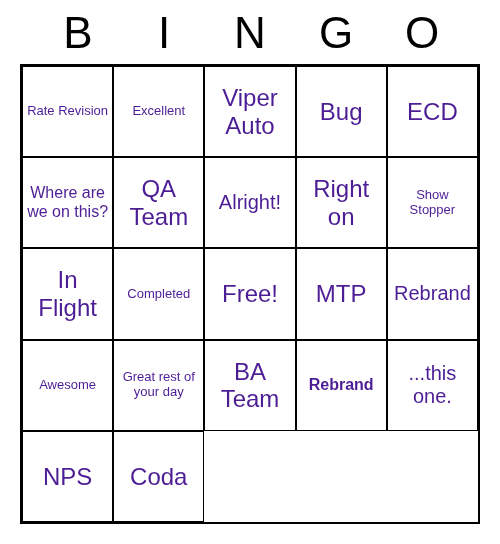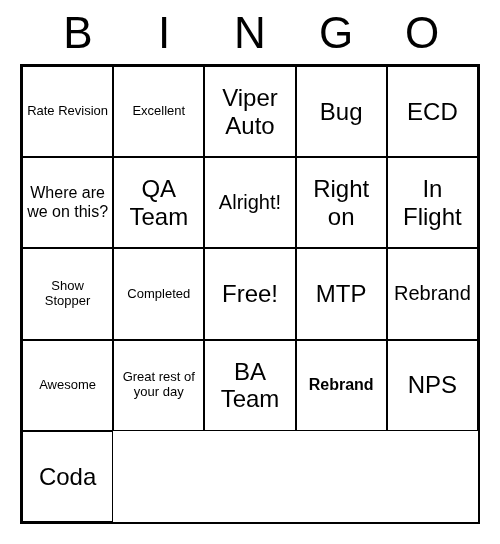--- a/index.html
+++ b/index.html
@@ -39,21 +39,21 @@
       border: 2px solid #000;
     }
     .bingo-cell {
       border: 1px solid #000;
       display: flex;
       align-items: center;
       justify-content: center;
       text-align: center;
       padding: 4px;
       line-height: 1.15;
-      color: #000000;
+      color: #4c1d95;
       overflow: hidden;
     }
     .fs-xl { font-size: 24px; }
     .fs-l  { font-size: 20px; }
     .fs-m  { font-size: 16px; font-weight: bold; }
     .fs-s  { font-size: 13px; }
     .fs-xs { font-size: 16px; }
   </style>
 </head>
 <body>
@@ -71,28 +71,29 @@
   <div class="bingo-cell fs-s">Rate Revision</div>
   <div class="bingo-cell fs-s">Excellent</div>
   <div class="bingo-cell fs-xl">Viper Auto</div>
   <div class="bingo-cell fs-xl">Bug</div>
   <div class="bingo-cell fs-xl">ECD</div>
 
   <div class="bingo-cell fs-xs">Where are we on this?</div>
   <div class="bingo-cell fs-xl">QA Team</div>
   <div class="bingo-cell fs-l">Alright!</div>
   <div class="bingo-cell fs-xl">Right on</div>
+  <div class="bingo-cell fs-s">Show Stopper</div>
+
   <div class="bingo-cell fs-xl">In Flight</div>
-
-  <div class="bingo-cell fs-s">Show Stopper</div>
   <div class="bingo-cell fs-s">Completed</div>
   <div class="bingo-cell fs-xl">Free!</div>
   <div class="bingo-cell fs-xl">MTP</div>
 
   <div class="bingo-cell fs-l">Rebrand</div>
   <div class="bingo-cell fs-s">Awesome</div>
   <div class="bingo-cell fs-s">Great rest of your day</div>
   <div class="bingo-cell fs-xl">BA Team</div>
 
   <div class="bingo-cell fs-m">Rebrand</div>
+  <div class="bingo-cell fs-l">...this one.</div>
   <div class="bingo-cell fs-xl">NPS</div>
   <div class="bingo-cell fs-xl">Coda</div>
 </div>
 
 </body></html>

